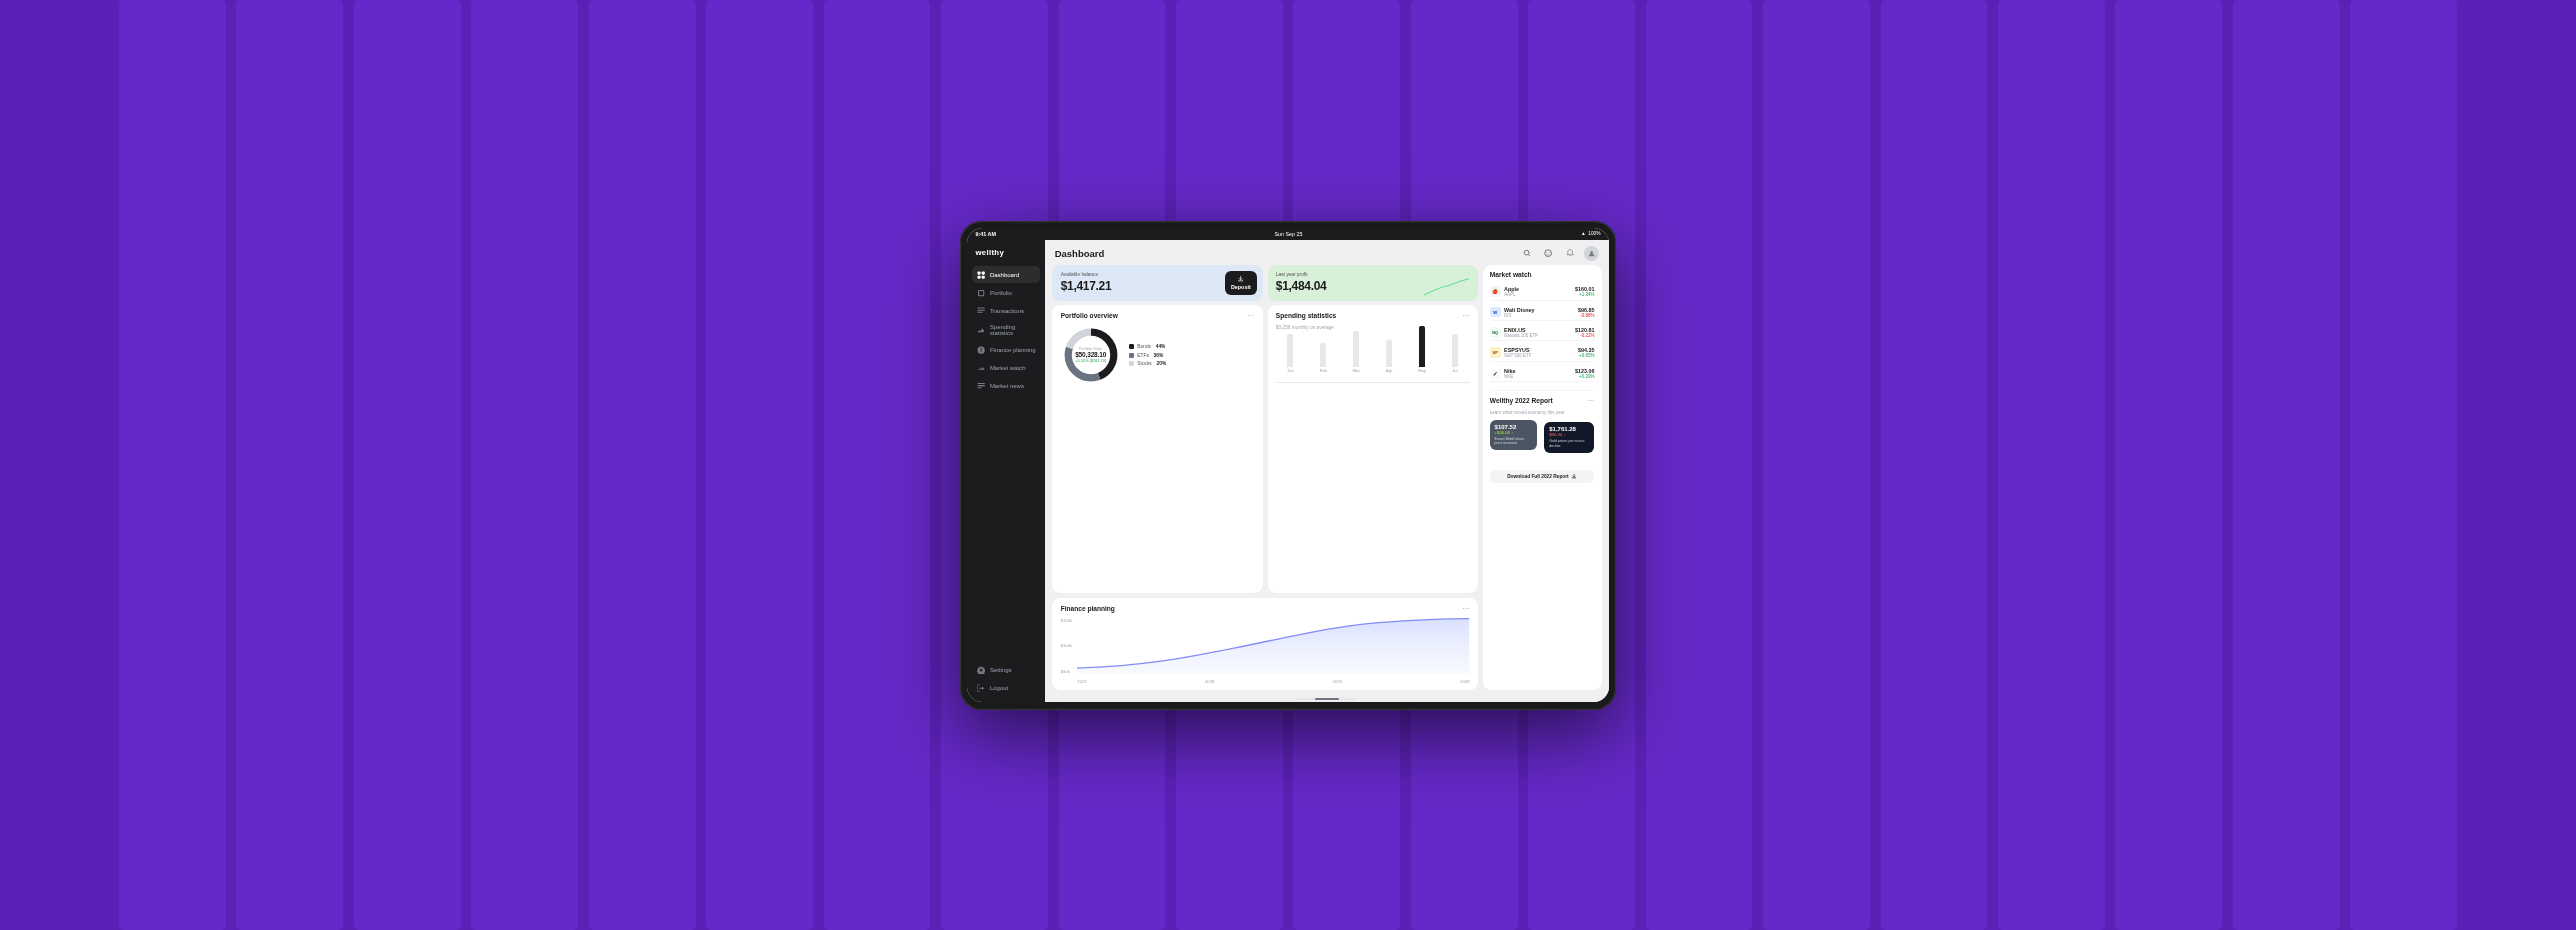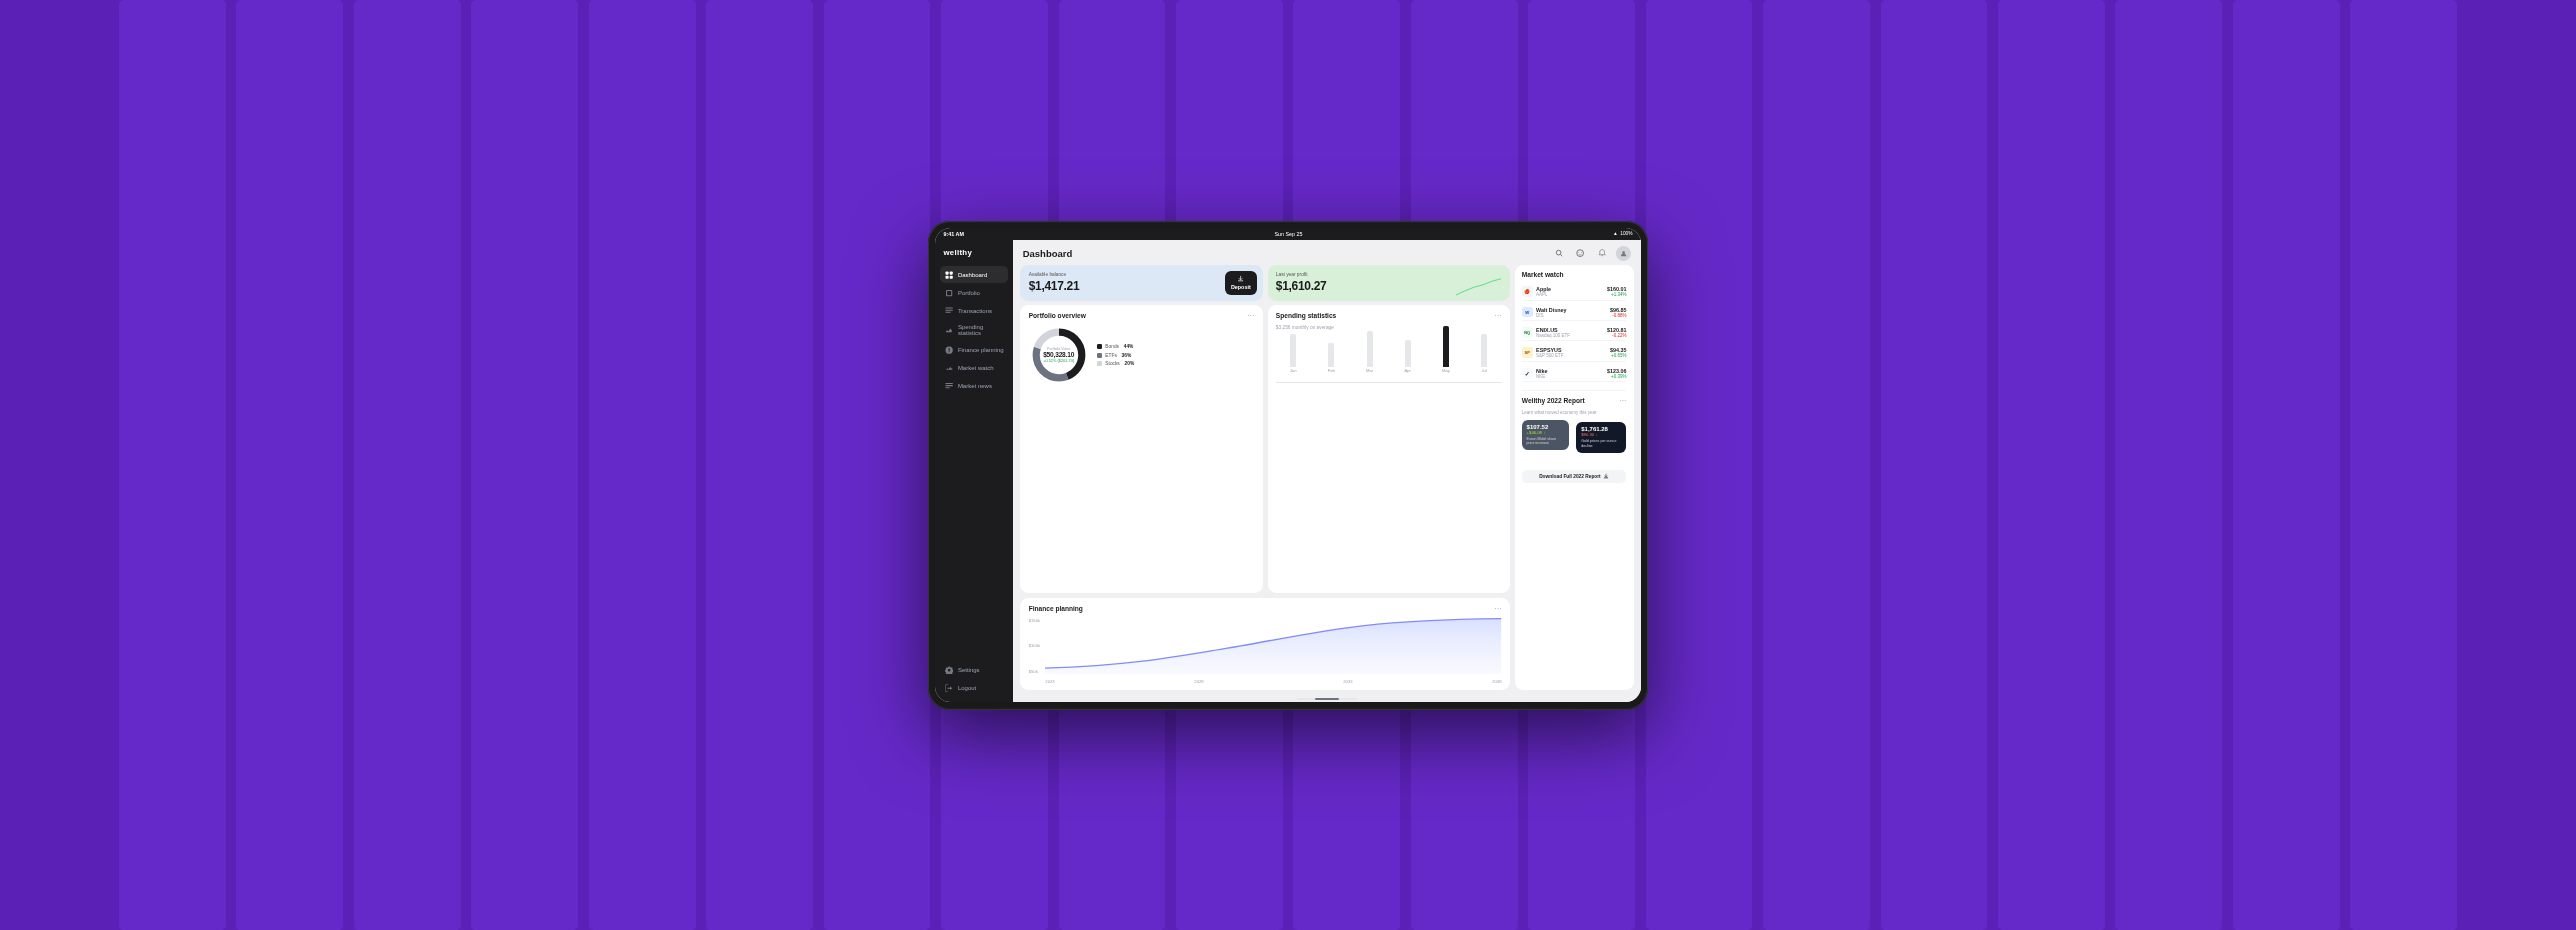--- a/index.html
+++ b/index.html
@@ -26,21 +26,21 @@
     }
     .bg-stripe {
       flex: 1;
       background: #7c3aed;
       border-radius: 4.8px;
     }
 
     
     .tablet-frame {
       position: relative;
-      width: 720px;
+      width: 656px;
       height: 489px;
       background: #1a1a1a;
       border-radius: 21.5px;
       box-shadow: 0 24px 72px rgba(0,0,0,0.6), inset 0 0 0 1.2px #333;
       z-index: 10;
       display: flex;
       flex-direction: column;
       padding: 7.2px;
     }
 
@@ -631,21 +631,21 @@
                 <svg width="7.2" height="7.2" viewBox="0 0 16 16" fill="white">
                   <path d="M8 2v8M4 7l4 4 4-4" stroke="white" stroke-width="1.5" fill="none"></path>
                   <rect x="2" y="12" width="12" height="2" rx="1" fill="white"></rect>
                 </svg>
                 <span>Deposit</span>
               </button>
             </div>
 
             <div class="card card-light-green" style="position:relative; overflow:hidden;">
               <div class="balance-label">Last year profit</div>
-              <div class="profit-amount">$1,610.27</div>
+              <div class="profit-amount">$1,484.04</div>
 
               <div style="position:absolute; right:6px; top:9px;">
                 <svg width="48" height="24" viewBox="0 0 80 40">
                   <polyline points="0,35 15,28 30,22 45,18 60,12 75,8" stroke="#4ade80" stroke-width="1.5" fill="none"></polyline>
                 </svg>
               </div>
             </div>
           </div>
 
           <div class="market-watch">

